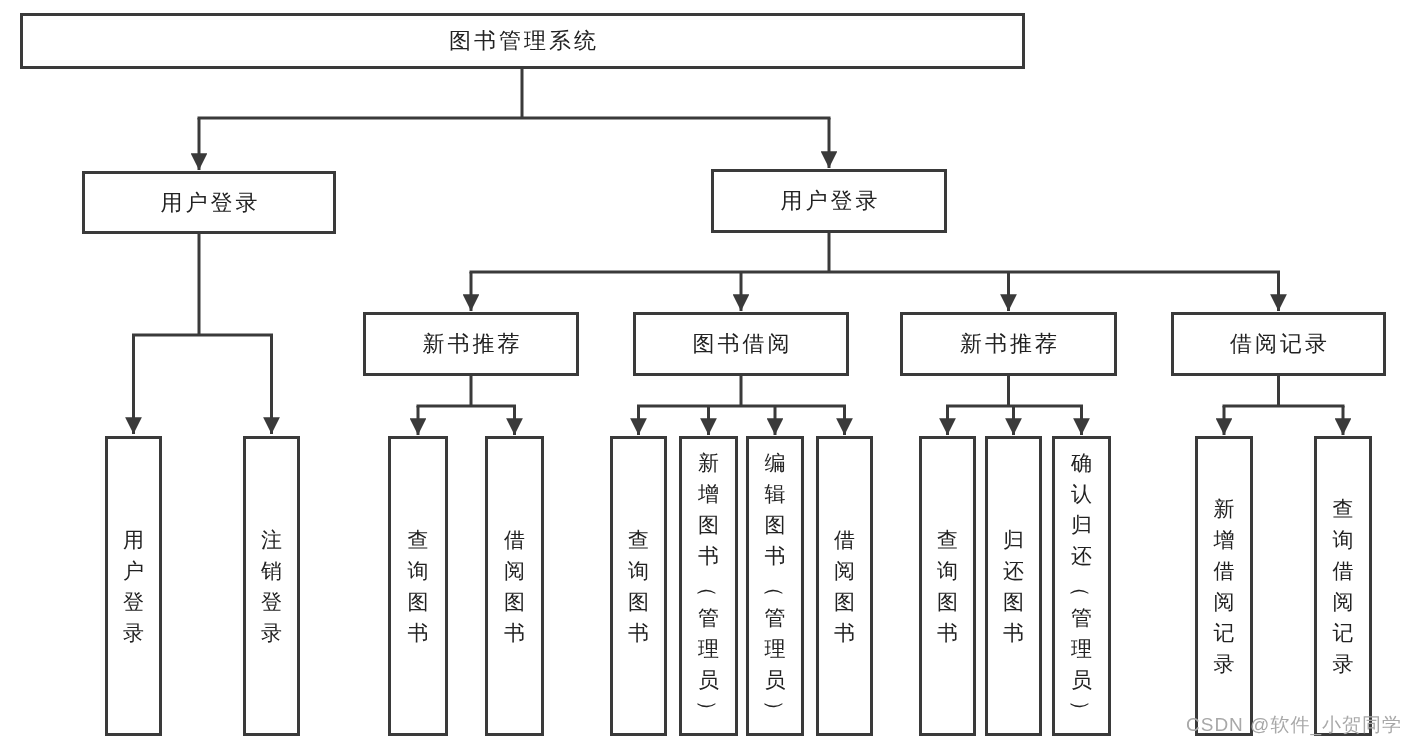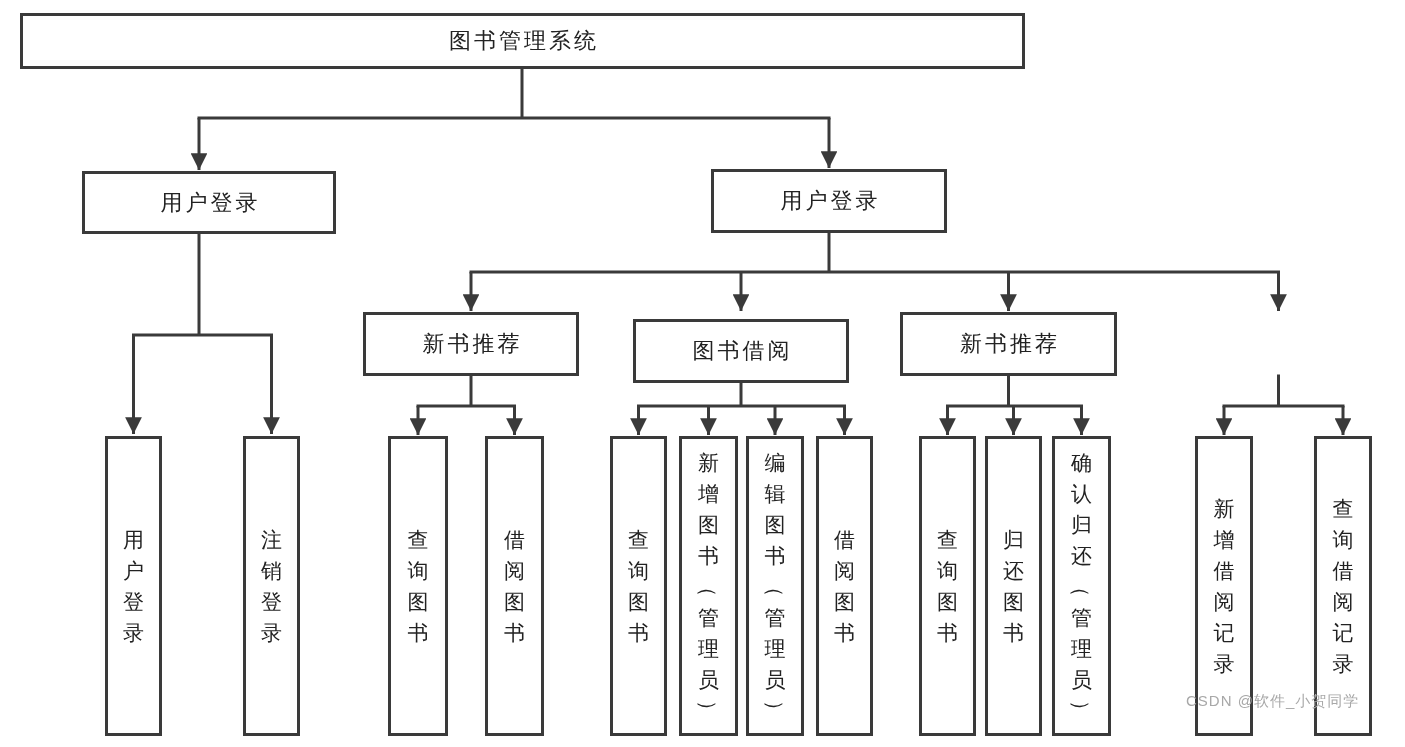--- a/index.html
+++ b/index.html
@@ -18,21 +18,21 @@
   .box{
     position:absolute;background:var(--fill);border:3px solid var(--border);
     box-sizing:border-box;display:flex;align-items:center;justify-content:center;
     color:var(--text);z-index:1;
   }
   .h{font-size:22px;letter-spacing:3px;text-indent:3px;white-space:nowrap;}
   .v{flex-direction:column;padding:2px 0;}
   .vchar{display:block;width:100%;height:31px;line-height:31px;font-size:21px;text-align:center;}
   .vchar.rot{transform:rotate(90deg);}
   .watermark{
-    position:absolute;left:1186px;top:692px;z-index:5;font-size:15px;
+    position:absolute;left:1186px;top:712px;z-index:5;font-size:19px;
     color:var(--watermark);letter-spacing:1px;white-space:nowrap;
   }
 </style>
 </head>
 <body>
 
 <div id="canvas">
 
   <svg id="connectors" width="1405" height="747" viewBox="0 0 1405 747">
     <defs>
@@ -74,22 +74,23 @@
     <path class="arrowline" d="M1224 406 V435"></path>
     <path class="arrowline" d="M1343 406 V435"></path>
   </svg>
 
   <div class="box h" style="left:20px;top:13px;width:1005px;height:56px;">图书管理系统</div>
 
   <div class="box h" style="left:82px;top:171px;width:254px;height:63px;">用户登录</div>
   <div class="box h" style="left:711px;top:169px;width:236px;height:64px;">用户登录</div>
 
   <div class="box h" style="left:363px;top:312px;width:216px;height:64px;">新书推荐</div>
-  <div class="box h" style="left:633px;top:312px;width:216px;height:64px;margin-top:7px;">图书借阅</div>
+  <div class="box h" style="left:633px;top:312px;width:216px;height:64px;">图书借阅</div>
   <div class="box h" style="left:900px;top:312px;width:217px;height:64px;">新书推荐</div>
+  <div class="box h" style="left:1171px;top:312px;width:215px;height:64px;">借阅记录</div>
 
   <div class="box v vlabel" style="left:105px;top:436px;width:57px;height:300px;">
       <span class="vchar">用</span>
       <span class="vchar">户</span>
       <span class="vchar">登</span>
       <span class="vchar">录</span>
     </div>
   <div class="box v vlabel" style="left:243px;top:436px;width:57px;height:300px;">
       <span class="vchar">注</span>
       <span class="vchar">销</span>

